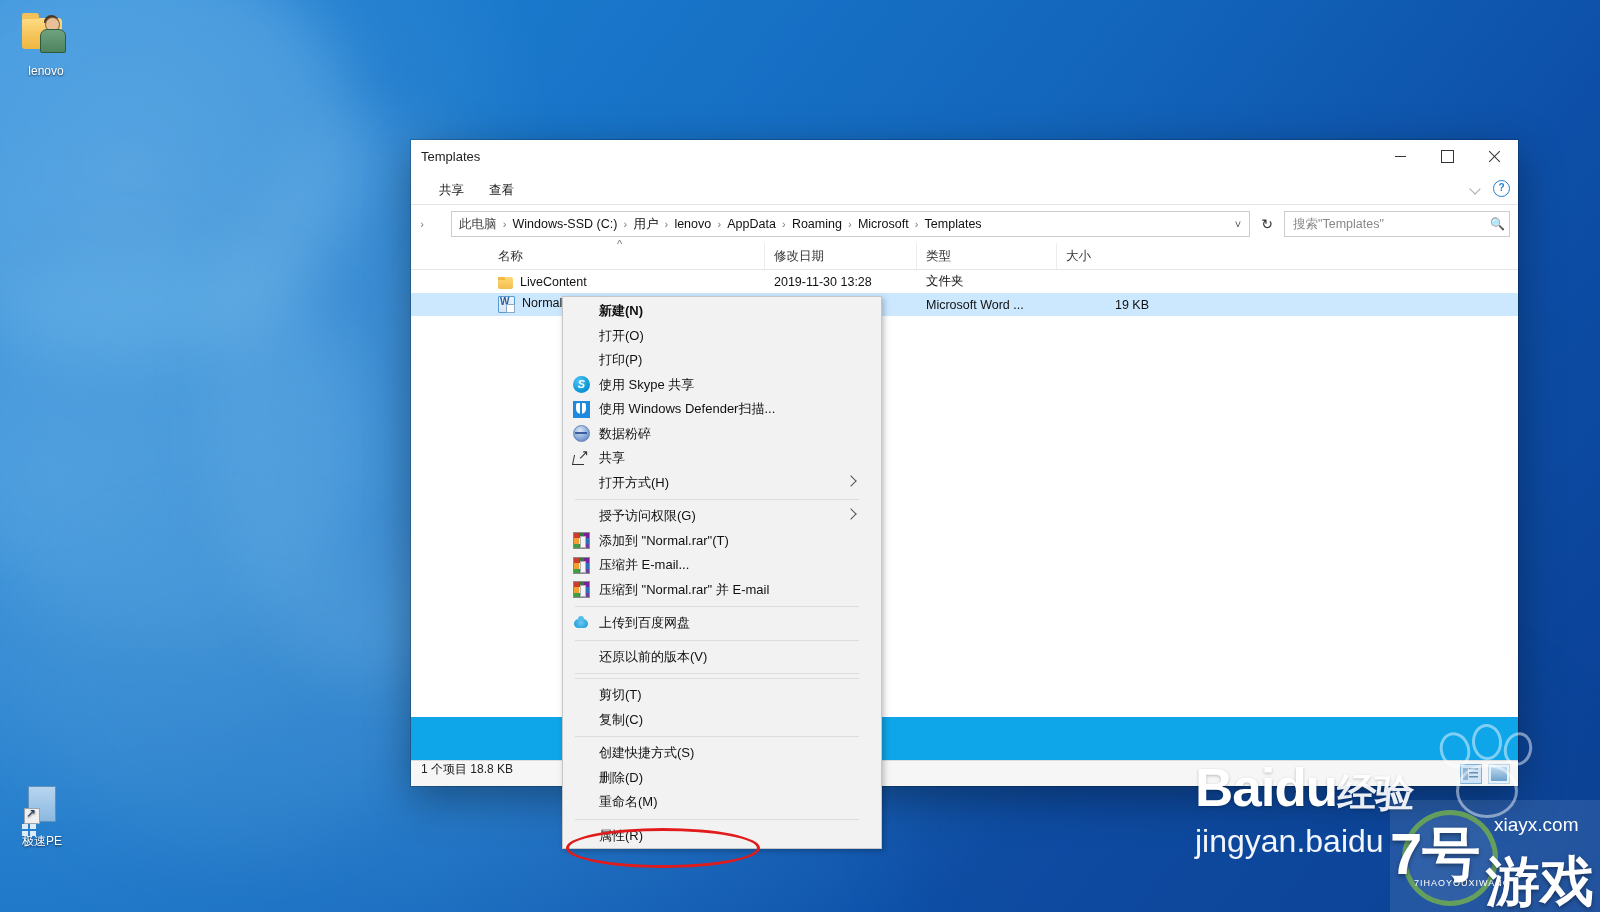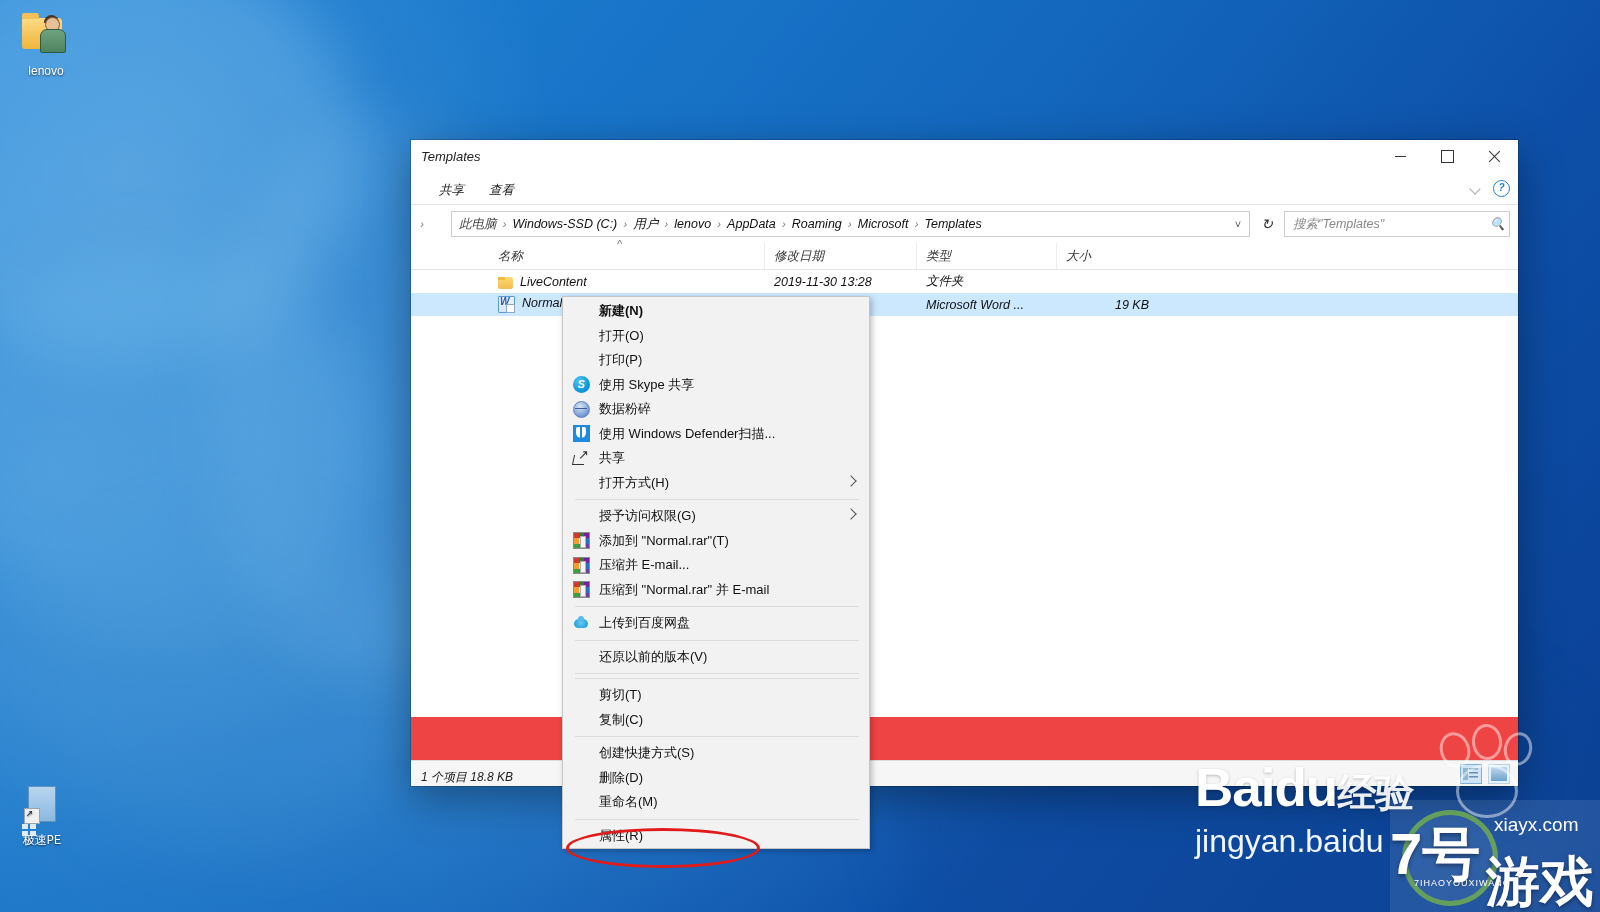--- a/index.html
+++ b/index.html
@@ -89,23 +89,22 @@
       linear-gradient(#ffffff 0 0) 0 7px / 6px 5px no-repeat,
       linear-gradient(#ffffff 0 0) 8px 7px / 6px 5px no-repeat;
     opacity: .85;
   }
 
   
   #explorer {
     position: absolute;
     left: 411px; top: 140px;
     width: 1107px; height: 646px;
-    background: #ef4444;
+    background: #0ea5e9;
     box-shadow: 0 0 0 1px rgba(0,0,0,0.18), 0 12px 40px rgba(0,0,0,0.35);
-    font-style: italic;
   }
   .titlebar {
     height: 36px; position: relative; background: #ffffff;
   }
   .titlebar .title {
     position:absolute; left: 10px; top: 9px;
     font-size: 13px; color: #222;
   }
   .wincontrols { position:absolute; right: 0; top: 0; display:flex; }
   .wincontrols .wc {
@@ -211,21 +210,21 @@
     content:"W"; position:absolute; left:1px; top:-1px; font-size:10px; font-weight:bold; color:#2b5c9b;
   }
   .ic-word:after {
     content:""; position:absolute; right:-1px; bottom:-1px; width:7px; height:7px; background:#fff; border:1px solid #8aa9c6;
   }
 
   
   .statusbar {
     position:absolute; left:0; right:0; bottom:0; height: 25px;
     border-top: 1px solid #dcdcdc; background:#f6f6f6;
-    display:flex; align-items:flex-end; font-size: 12px; color:#222;
+    display:flex; align-items:flex-start; font-size: 12px; color:#222;
   }
   .statusbar .sb-text { padding-left: 10px; }
   .viewtoggles { position:absolute; right: 8px; top: 3px; display:flex; gap: 6px; }
   .vt { width: 20px; height: 18px; border:1px solid #bcd4e8; background:#e7f1fa; position:relative; }
   .vt.active { background:#cfe4f6; border-color:#7fb0d8; }
   .vt .bars {
     position:absolute; left:8px; top:3px; width:9px; height:12px;
     background:
       linear-gradient(#6b8fae 0 0) 0 0 / 9px 1.5px no-repeat,
       linear-gradient(#6b8fae 0 0) 0 4px / 9px 1.5px no-repeat,
@@ -236,21 +235,21 @@
   .vt2 .pic { position:absolute; inset:2px; background: linear-gradient(180deg,#bcd9ef 0%, #6fa2cc 100%); }
 
   
   #ctxmenu {
     position: absolute;
     left: 562px; top: 296px;
     width: 306px;
     background: #f2f2f2;
     border: 1px solid #c6c6c6;
     box-shadow: 2px 2px 6px rgba(0,0,0,0.25);
-    padding: 2px 0 0 0;
+    padding: 2px 12px 0 0;
     font-size: 13px;
     color: #111;
     z-index: 50;
   }
   .mi {
     height: 24.5px; display:flex; align-items:center; position:relative;
     padding-left: 10px; box-sizing: border-box;
   }
   .mi .micon {
     width: 17px; height: 17px; margin-right: 9px; flex:none; position:relative;
@@ -407,21 +406,21 @@
   <div class="desk-icon" style="left: 6px; top: 10px;">
     <span class="glyph">
       <span class="folder-shape"></span>
       <span class="person-hair"></span>
       <span class="person-head"></span>
       <span class="person-body"></span>
     </span>
     <span class="label">lenovo</span>
   </div>
 
-  <div class="desk-icon" style="left: 2px; top: 780px; font-family: Liberation Mono, monospace;">
+  <div class="desk-icon" style="left: 2px; top: 780px;">
     <span class="glyph">
       <span class="pe-shape"></span>
       <span class="pe-arrow"></span>
     </span>
     <span class="label">极速PE</span>
     <span class="icon-tiny-grid"></span>
   </div>
 </div>
 
 <div id="explorer">
@@ -550,26 +549,26 @@
   </div>
   <div class="mi">
     <span class="micon"></span>
     <span class="mlabel">打印(P)</span>
   </div>
   <div class="mi">
     <span class="micon ic-skype">S</span>
     <span class="mlabel">使用 Skype 共享</span>
   </div>
   <div class="mi">
+    <span class="micon ic-defender"></span>
+    <span class="mlabel">使用 Windows Defender扫描...</span>
+  </div>
+  <div class="mi">
     <span class="micon ic-shred"></span>
     <span class="mlabel">数据粉碎</span>
-  </div>
-  <div class="mi">
-    <span class="micon ic-defender"></span>
-    <span class="mlabel">使用 Windows Defender扫描...</span>
   </div>
   <div class="mi">
     <span class="micon ic-share"></span>
     <span class="mlabel">共享</span>
   </div>
   <div class="mi">
     <span class="micon"></span>
     <span class="mlabel">打开方式(H)</span>
     <span class="sub-arrow"></span>
   </div>

